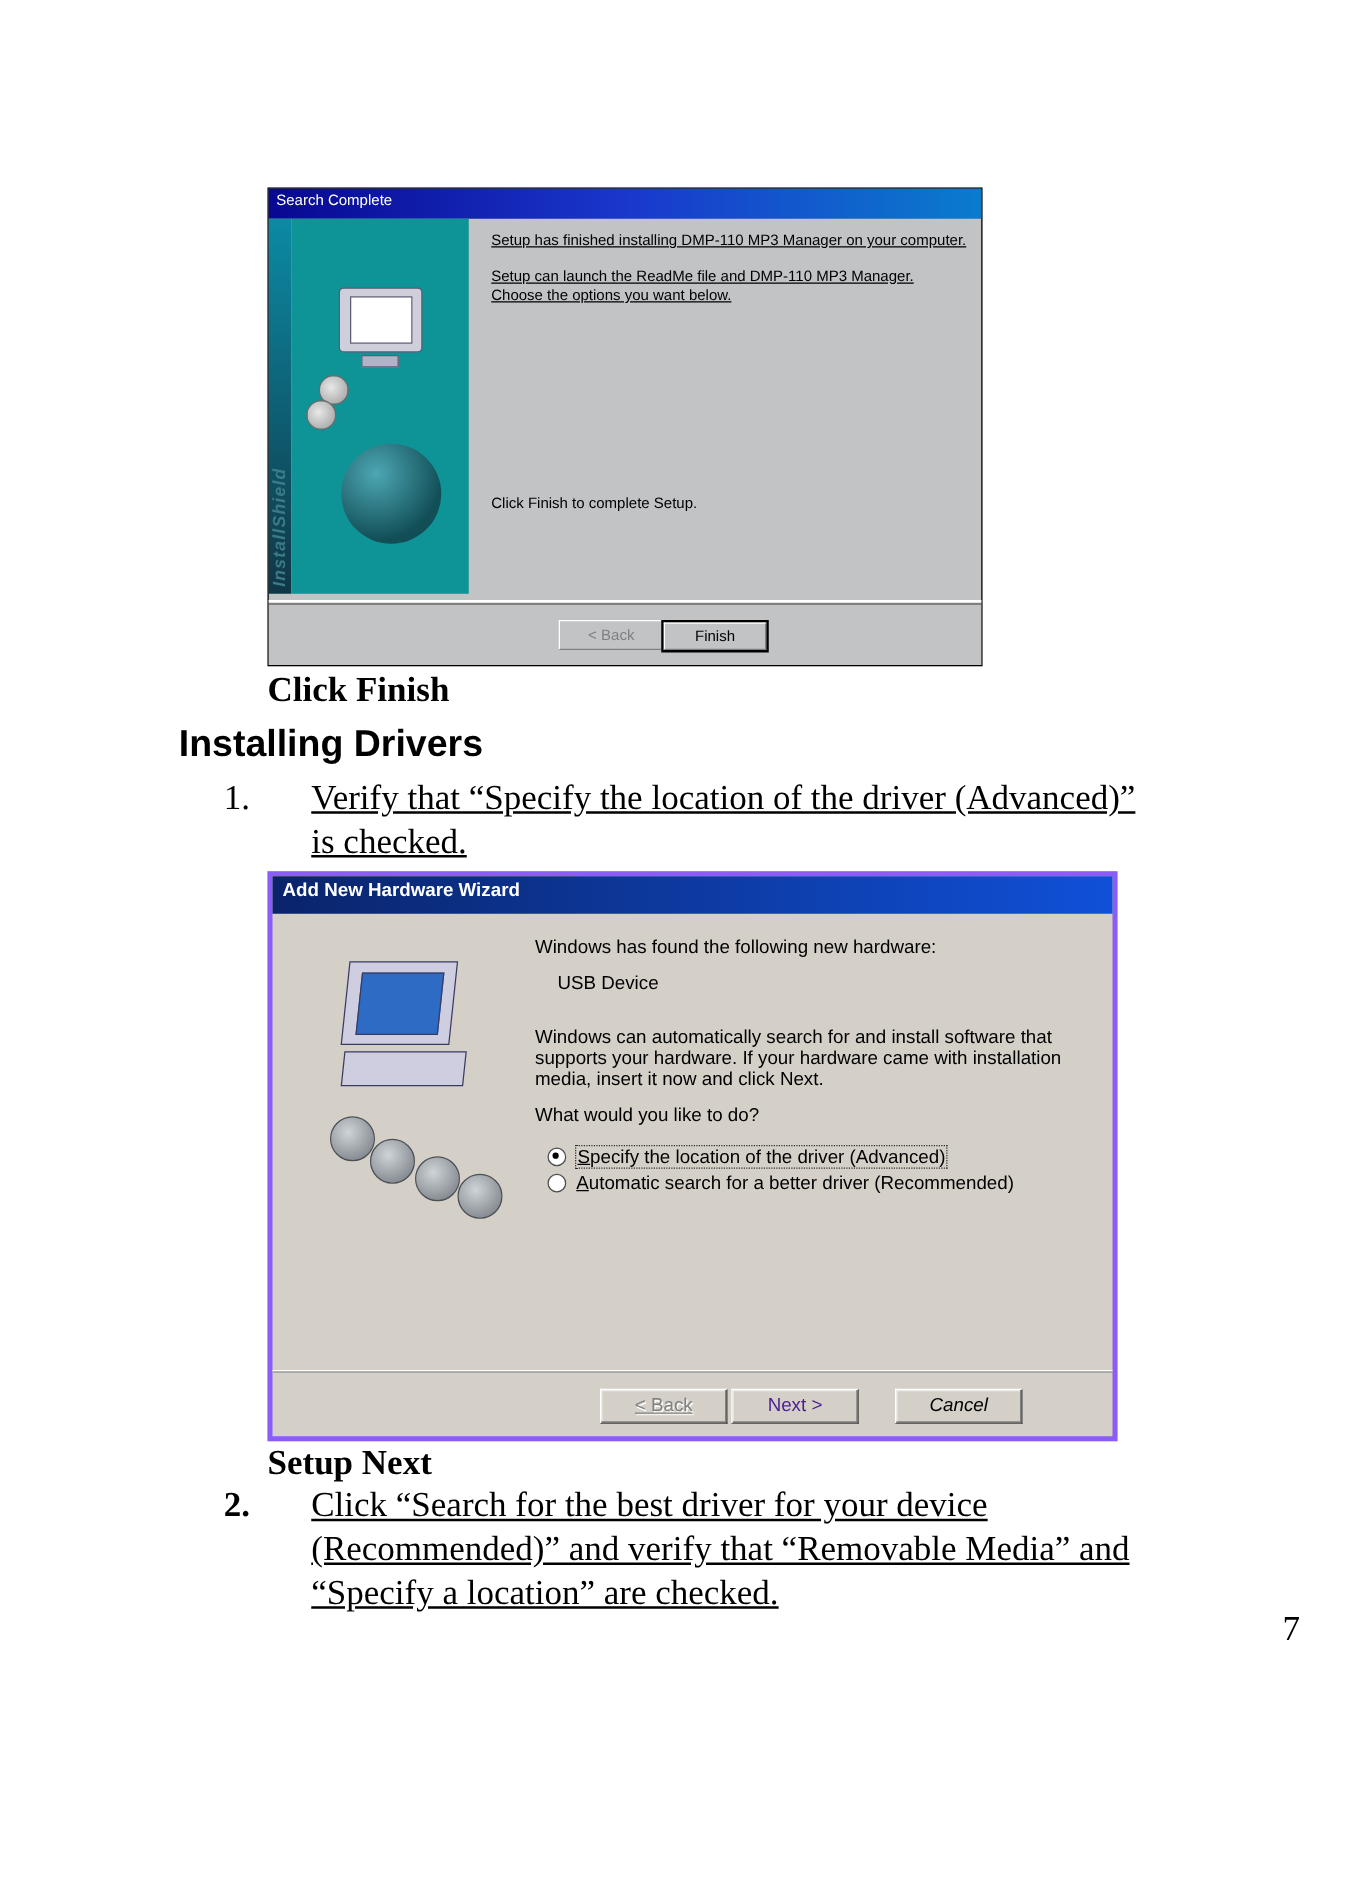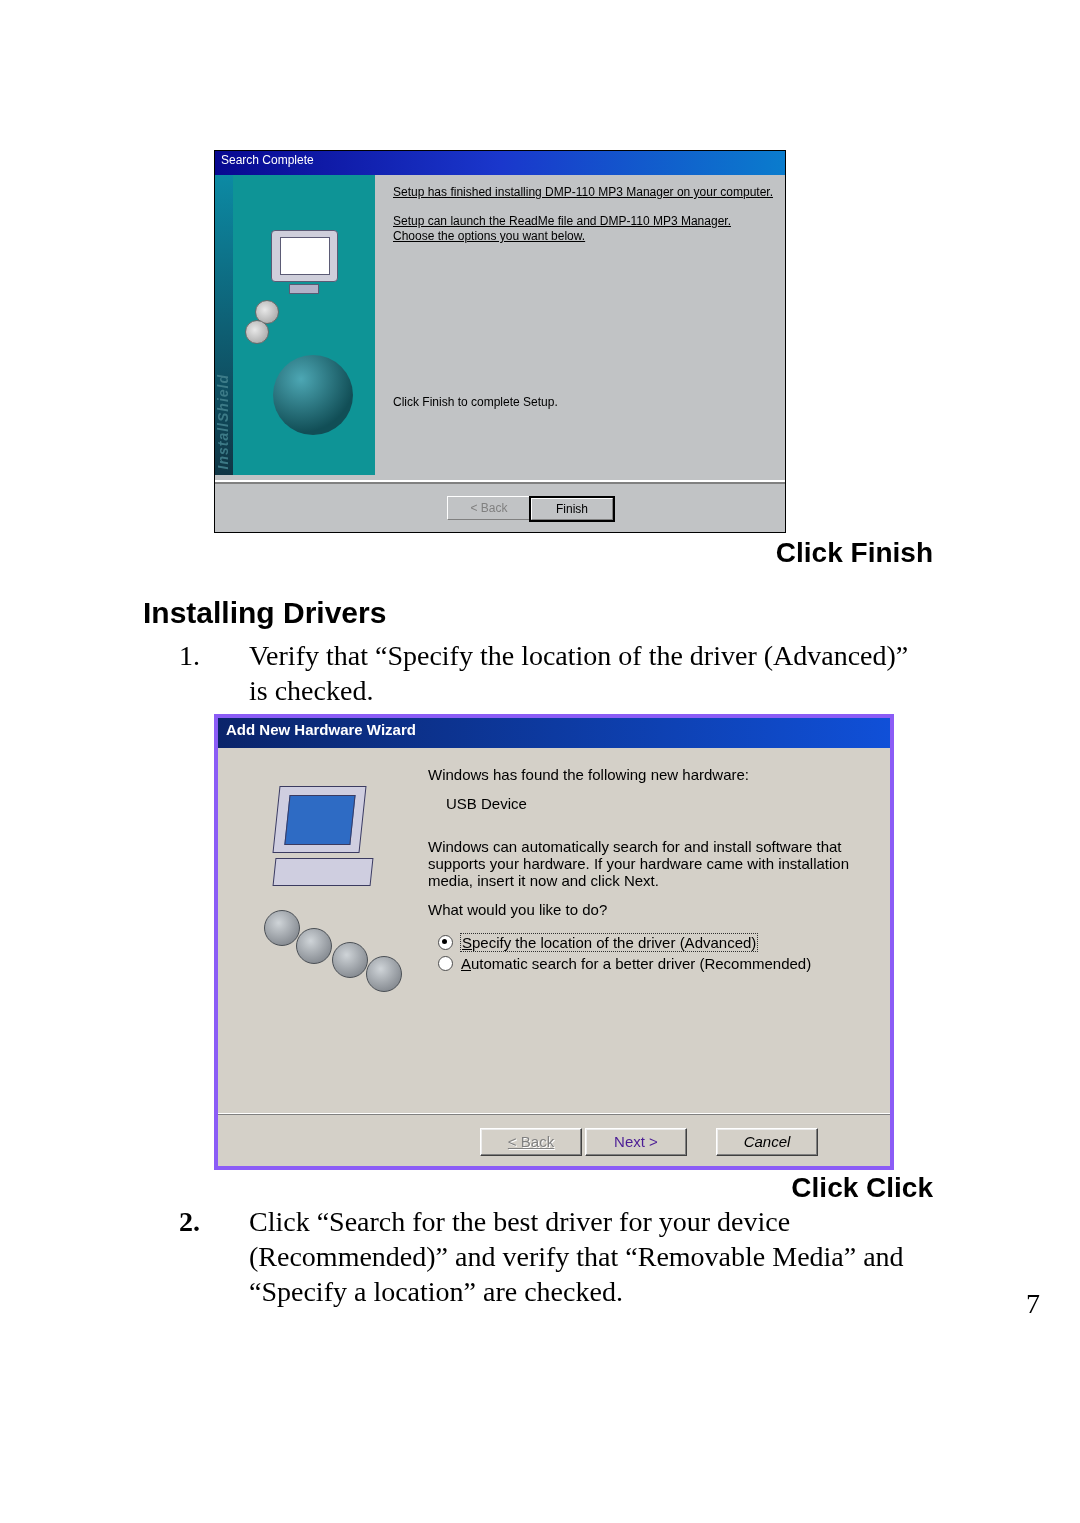--- a/index.html
+++ b/index.html
@@ -155,41 +155,40 @@
   .setup-buttons .btn.finish::after{
     content:"";
     position:absolute; inset:0;
     border:1px solid #fff;
     border-right-color:#808080;
     border-bottom-color:#808080;
   }
 
   
   .callout-bold {
-    font-family:Liberation Sans, sans-serif;
+    font-family:Liberation Serif, serif;
     font-weight:bold;
     font-size:28px;
     margin-top:4px;
-    text-align:right;
   }
   .callout-bold.inset1 { margin-left:71px; }
   .heading2 {
     font-family: Arial, Helvetica, sans-serif;
     font-weight:bold;
     font-size:30px;
-    margin-top:27px;
+    margin-top:10px;
     margin-bottom:8px;
   }
   .numrow {
     display:flex;
     font-size:28px;
     line-height:1.25;
   }
   .numrow .num { width:70px; padding-left:36px; }
-  .numrow .txt { flex:1; padding-right:20px; }
+  .numrow .txt { flex:1; padding-right:20px;text-decoration:underline; }
   .numrow .num.bold { font-weight:bold; }
 
   
   .wizard-window {
     margin-top:6px;
     margin-left:71px;
     width:672px;
     height:448px;
     border:4px solid #8b5cf6;
     background:#d4d0c8;
@@ -375,21 +374,21 @@
         </div>
       </div>
     </div>
     <div class="wizard-buttons">
       <div class="wbt back"><span style="text-decoration:underline">&lt; Back</span></div>
       <div class="wbt next">Next &gt;</div>
       <div class="wbt cancel">Cancel</div>
     </div>
   </div>
 
-  <div class="callout-bold inset2">Click Click</div>
+  <div class="callout-bold inset2">Setup Next</div>
 
   <div class="numrow">
     <div class="num bold">2.</div>
     <div class="txt">Click “Search for the best driver for your device (Recommended)” and verify that “Removable Media” and “Specify a location” are checked.</div>
   </div>
 
 </div>
 
 <div class="page-number">7</div>
 

